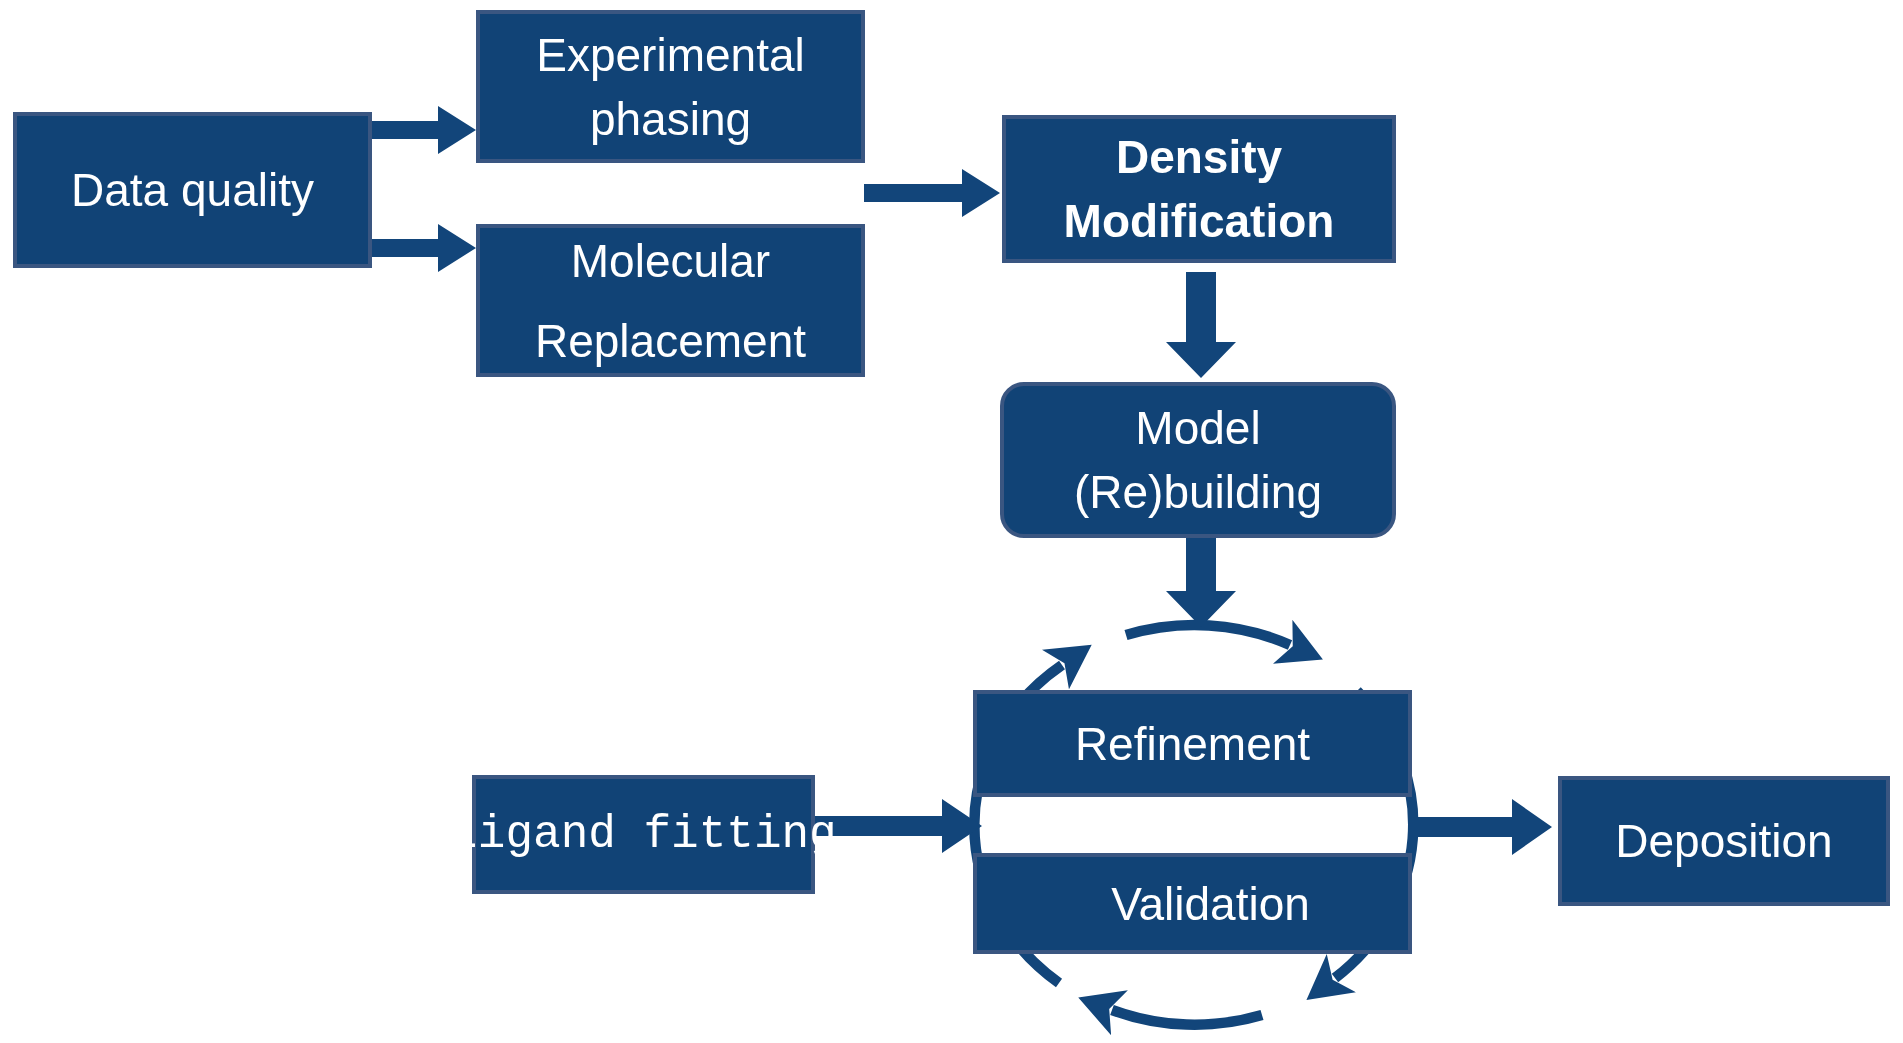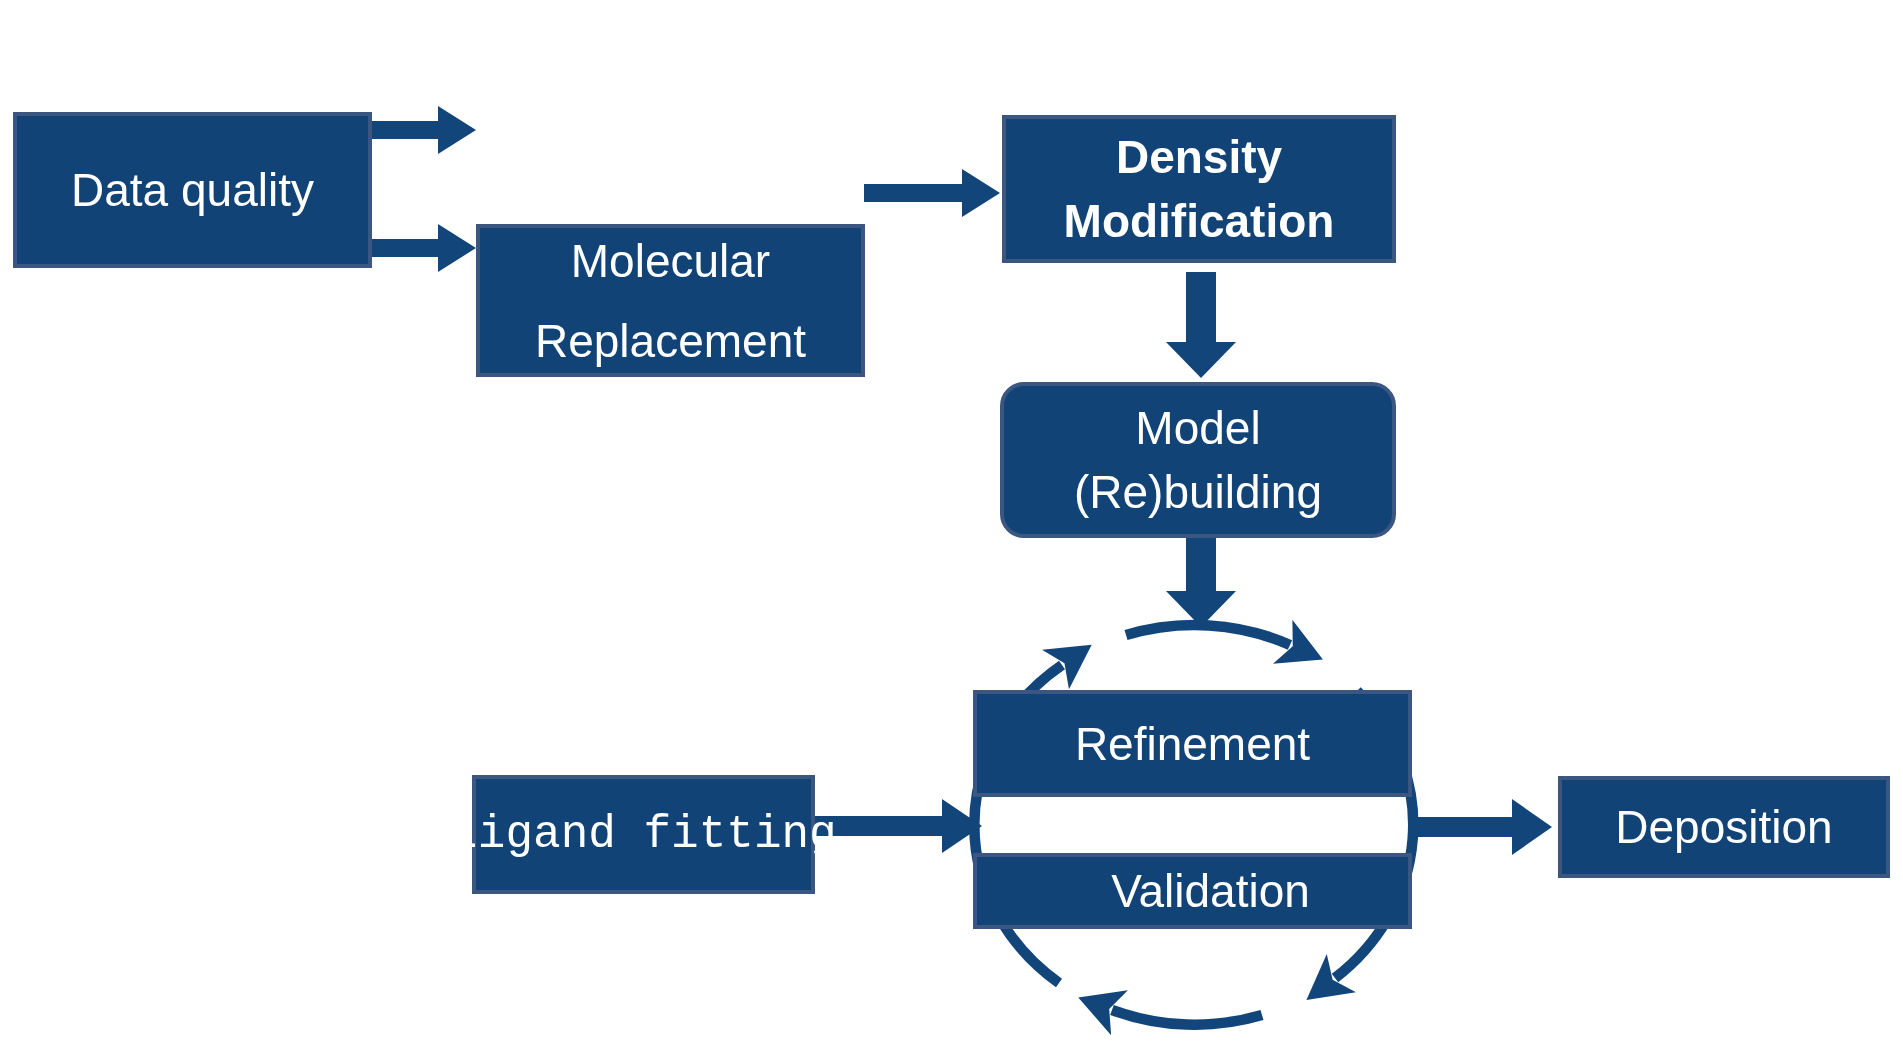--- a/index.html
+++ b/index.html
@@ -34,23 +34,23 @@
     line-height:64px;
     white-space:nowrap;
   }
   
   .n-data       {left:13px;  top:112px; width:359px; height:156px;}
   .n-exp        {left:476px; top:10px;  width:389px; height:153px;}
   .n-mol        {left:476px; top:224px; width:389px; height:153px;gap:16px;}
   .n-den        {left:1002px;top:115px; width:394px; height:148px;font-weight:bold;}
   .n-model      {left:1000px;top:382px; width:396px; height:156px;border-radius:24px;}
   .n-refine     {left:973px; top:690px; width:439px; height:107px;}
-  .n-valid      {left:973px; top:853px; width:439px; height:76px;padding-left:36px;}
+  .n-valid      {left:973px; top:853px; width:439px; height:101px;padding-left:36px;}
   .n-ligand     {left:472px; top:775px; width:343px; height:119px;font-family:Liberation Mono, monospace;}
-  .n-depo       {left:1558px;top:776px; width:332px; height:102px;justify-content:center;}
+  .n-depo       {left:1558px;top:776px; width:332px; height:130px;justify-content:center;}
 </style>
 </head>
 <body>
 
 <div class="canvas">
 
   <svg class="layer" width="1903" height="1043" viewBox="0 0 1903 1043" aria-hidden="true">
     <defs>
       <marker id="cycleHead" viewBox="0 0 44 48" refX="8" refY="24" markerWidth="44" markerHeight="48" orient="auto" markerUnits="userSpaceOnUse">
         <path class="head" d="M44 24 L0 0 L11 24 L0 48 Z"></path>
@@ -68,20 +68,24 @@
     <path class="blockarrow" d="M1186 272 V342 H1166 L1201 378 L1236 342 H1216 V272 Z"></path>
     <path class="blockarrow" d="M1186 538 V591 H1166 L1201 627 L1236 591 H1216 V538 Z"></path>
     <path class="blockarrow" d="M815 816 H942 V799 L982 826 L942 853 V836 H815 Z"></path>
     <path class="blockarrow" d="M1408 817 H1512 V799 L1552 827 L1512 855 V837 H1408 Z"></path>
   </svg>
 
   <div class="node n-data">
     <span>Data quality</span>
   </div>
 
+  <div class="node n-exp">
+    <span>Experimental</span>
+    <span>phasing</span>
+  </div>
 
   <div class="node n-mol">
     <span>Molecular</span>
     <span>Replacement</span>
   </div>
 
   <div class="node n-den">
     <span>Density</span>
     <span>Modification</span>
   </div>

